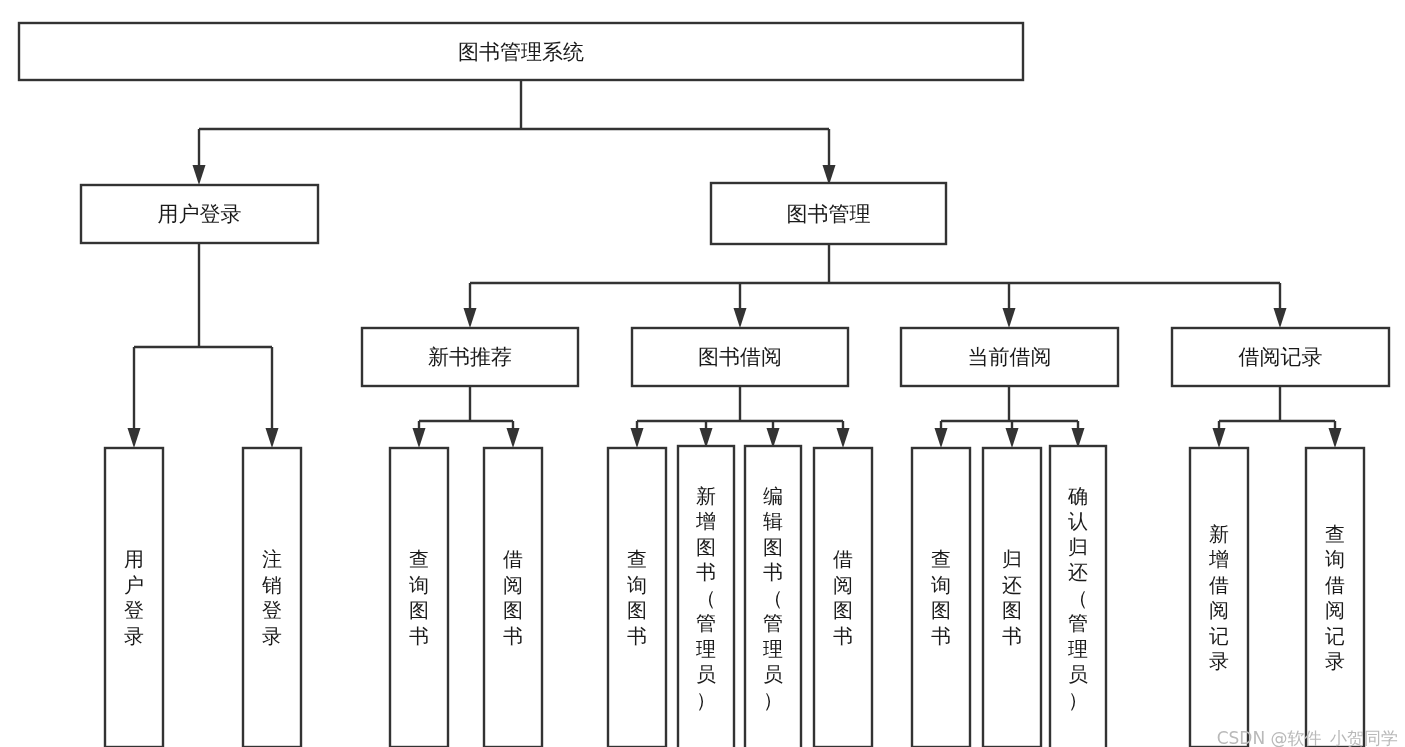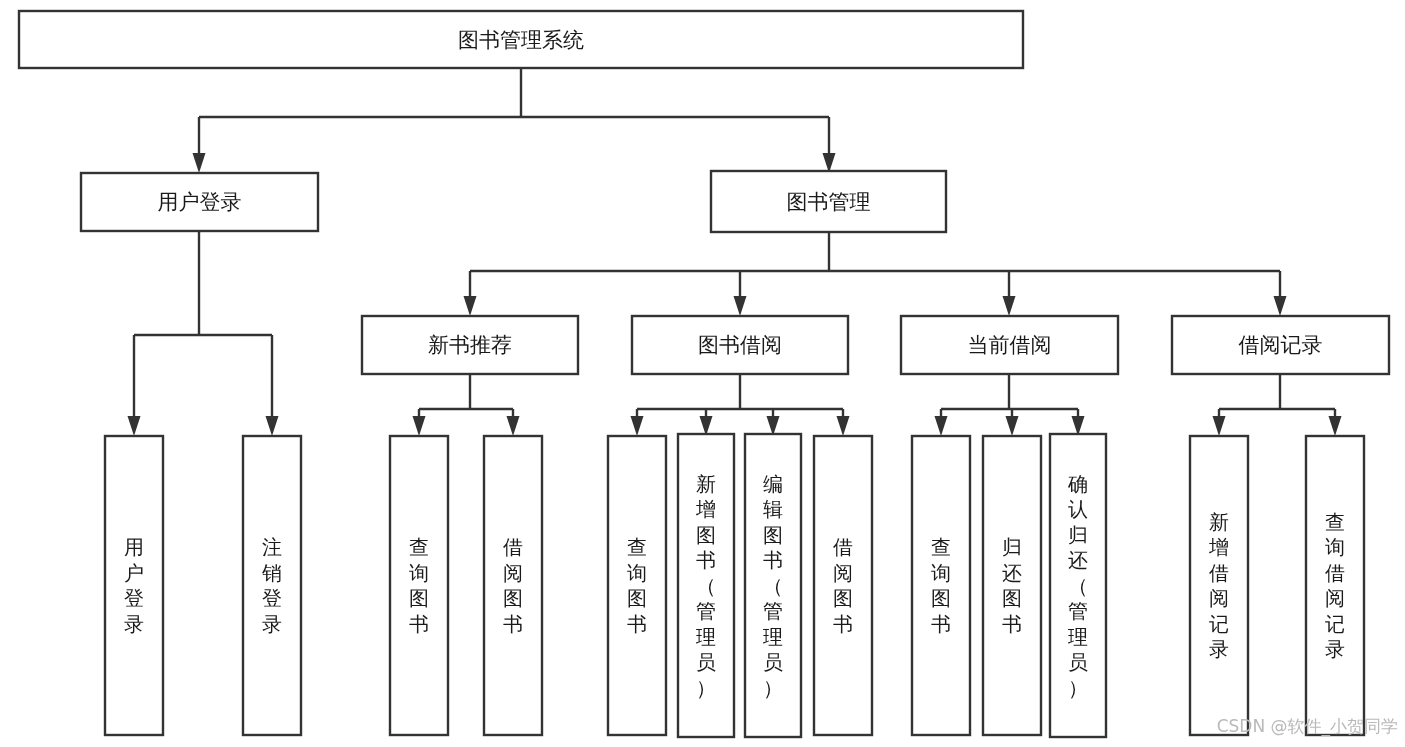--- a/index.html
+++ b/index.html
@@ -11,21 +11,21 @@
   body {
     width: 1405px;
     height: 747px;
     position: relative;
     overflow: hidden;
     font-family: "DejaVu Sans", "Liberation Sans", sans-serif;
   }
   #diagram-root {
     position: absolute;
     left: 0;
-    top: 0;
+    top: 12px;
     width: 1405px;
     height: 550px;
   }
   svg.diagram-canvas {
     display: block;
     width: 1405px;
     height: 747px;
     background: #ffffff;
   }
   .node-box {

